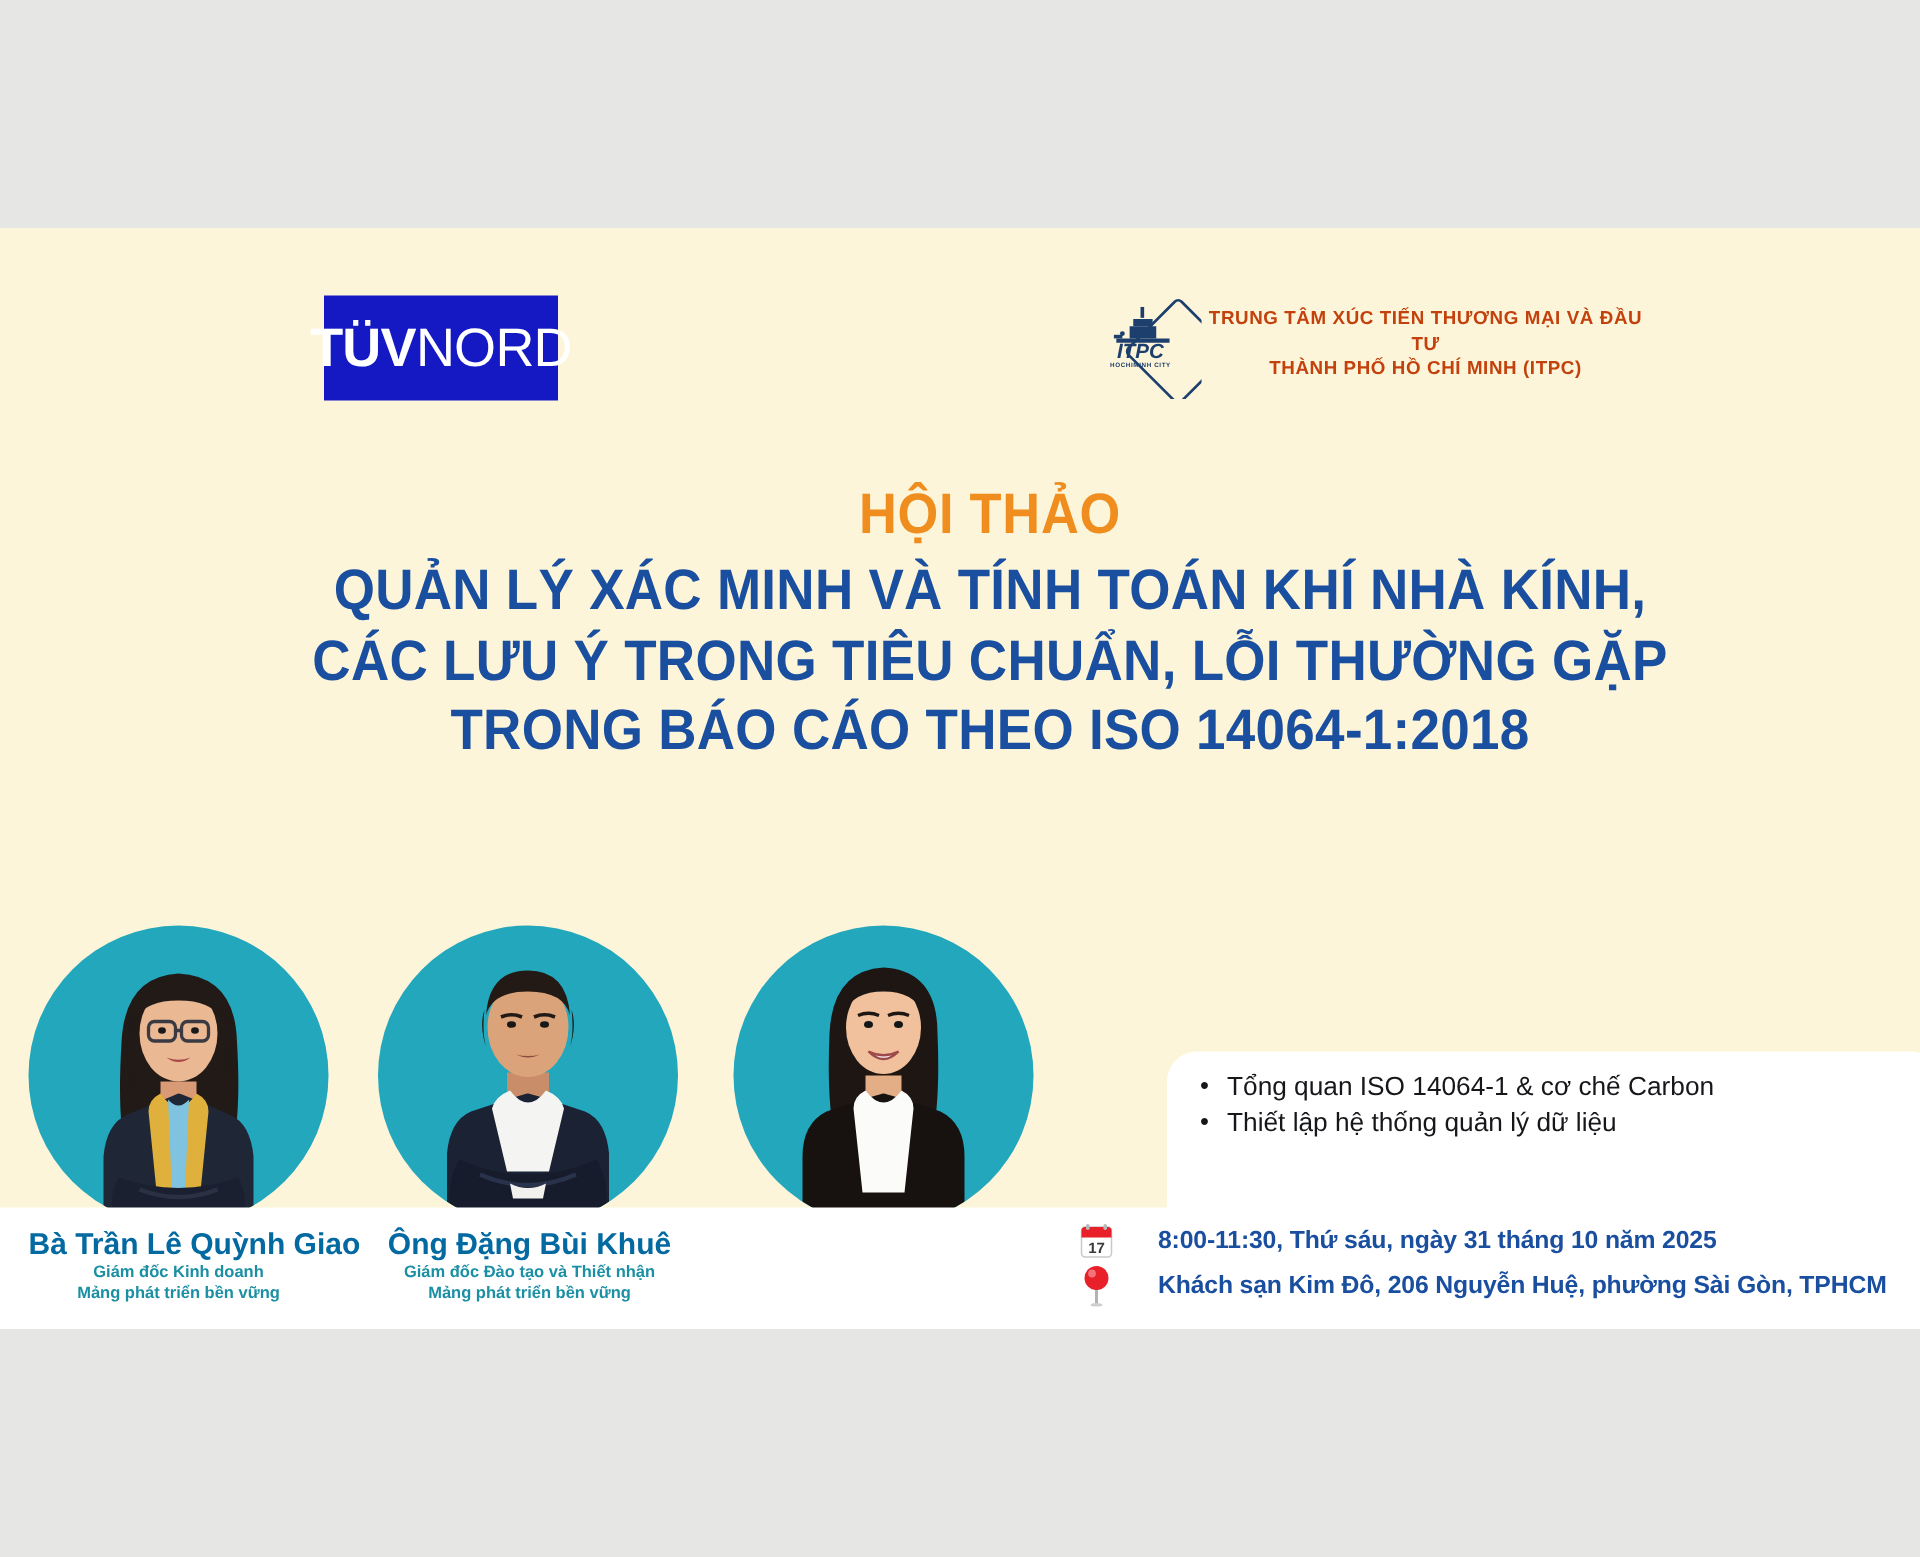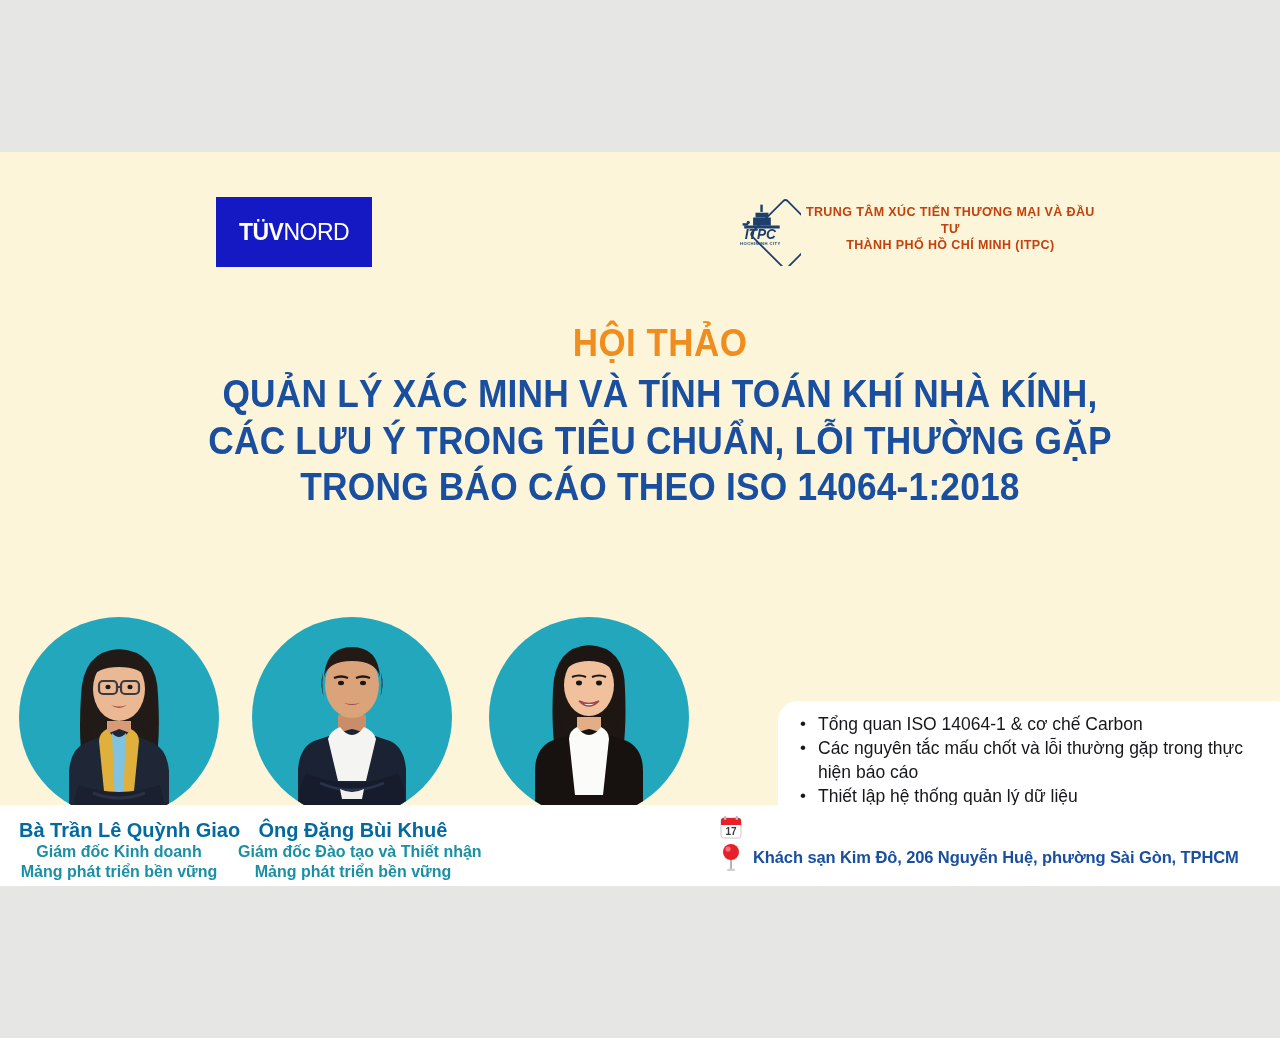--- a/index.html
+++ b/index.html
@@ -21,21 +21,21 @@
   }
 
   
   .tuv-logo {
     position:absolute; left:216px; top:45px;
     width:156px; height:70px;
     background:#1419c4;
     display:flex; align-items:center; justify-content:center;
   }
   .tuv-logo .tuv-text {
-    color:#ffffff; font-size:23px; letter-spacing:-0.5px;
+    color:#ffffff; font-size:36px; letter-spacing:-0.5px;
     font-family:"Liberation Sans", sans-serif; white-space:nowrap;
   }
   .tuv-logo .tuv-text .b { font-weight:bold; }
   .tuv-logo .tuv-text .n { font-weight:normal; }
 
   .itpc-block {
     position:absolute; left:720px; top:30px; width:380px;
     display:flex; flex-direction:row; align-items:center;
   }
   .itpc-mark { width:84px; height:84px; }
@@ -102,28 +102,28 @@
   
   .white-band {
     position:absolute; left:0; top:805px;
     width:1280px; height:81px; background:#ffffff;
   }
   .speaker {
     position:absolute; top:818px; text-align:center;
     color:#1b8fa3; line-height:1.22;
   }
   .speaker .s-name { font-size:20px; font-weight:bold; color:#0369a1; white-space:nowrap; }
-  .speaker .s-role { font-size:16px; font-weight:bold; color:#1b8fa3; white-space:nowrap; }
+  .speaker .s-role { font-size:11px; font-weight:bold; color:#1b8fa3; white-space:nowrap; }
   .sp1 { left:19px; width:200px; }
   .sp2 { left:238px; width:230px; }
   .sp3 { left:489px; width:200px; }
 
   
   .event-info { position:absolute; left:718px; top:812px; }
-  .info-row { display:flex; align-items:center; gap:9px; height:30px; }
+  .info-row { display:flex; align-items:center; gap:28px; height:30px; }
   .info-icon { width:26px; display:flex; justify-content:center; align-items:center; }
   .info-text {
     color:#1a4fa0; font-size:16.5px; font-weight:bold;
     white-space:nowrap; letter-spacing:-0.1px;
     font-family:"Liberation Sans Narrow","Liberation Sans", sans-serif;
   }
 </style>
 </head>
 <body>
 
@@ -161,21 +161,20 @@
         <span class="ln">QUẢN LÝ XÁC MINH VÀ TÍNH TOÁN KHÍ NHÀ KÍNH,</span>
         <span class="ln">CÁC LƯU Ý TRONG TIÊU CHUẨN, LỖI THƯỜNG GẶP</span>
         <span class="ln">TRONG BÁO CÁO THEO ISO 14064-1:2018</span>
       </div>
     </div>
 
     <div class="bullets-shadow"></div>
     <div class="bullets-card">
       <ul>
         <li>Tổng quan ISO 14064-1 &amp; cơ chế Carbon</li>
-        <li>Các nguyên tắc mấu chốt và lỗi thường gặp trong thực hiện báo cáo</li>
         <li>Thiết lập hệ thống quản lý dữ liệu</li>
       </ul>
     </div>
 
     <div class="qr-block">
       <svg class="qr-img" viewBox="0 0 29 29" shape-rendering="crispEdges">
         <rect width="29" height="29" fill="#fdf5d9"></rect>
         <g fill="#15202b">
 
           <path d="M0 0h7v7H0z"></path>
@@ -347,20 +346,21 @@
     <div class="info-row">
       <span class="info-icon">
         <svg width="22" height="23" viewBox="0 0 22 23">
           <rect x="1" y="2" width="20" height="20" rx="2.5" fill="#ffffff" stroke="#c9c9c9" stroke-width="1"></rect>
           <path d="M1 4.5a2.5 2.5 0 0 1 2.5-2.5h15A2.5 2.5 0 0 1 21 4.5V9H1z" fill="#e8202a"></path>
           <rect x="4" y="0" width="2.4" height="4" rx="1.2" fill="#b9b9b9"></rect>
           <rect x="15.6" y="0" width="2.4" height="4" rx="1.2" fill="#b9b9b9"></rect>
           <text x="11" y="19" font-family="Liberation Sans, sans-serif" font-size="10" font-weight="bold" fill="#3a3a3a" text-anchor="middle">17</text>
         </svg>
       </span>
+      <span class="info-text">8:00-11:30, Thứ sáu, ngày 31 tháng 10 năm 2025</span>
     </div>
     <div class="info-row">
       <span class="info-icon">
         <svg width="20" height="28" viewBox="0 0 20 28">
           <rect x="9" y="14" width="2" height="13" fill="#b3b3b3"></rect>
           <ellipse cx="10" cy="27" rx="4" ry="1.4" fill="#cfcfcf"></ellipse>
           <circle cx="10" cy="9" r="8" fill="#e8202a"></circle>
           <circle cx="7" cy="6" r="2.6" fill="#f4737a"></circle>
         </svg>
       </span>

